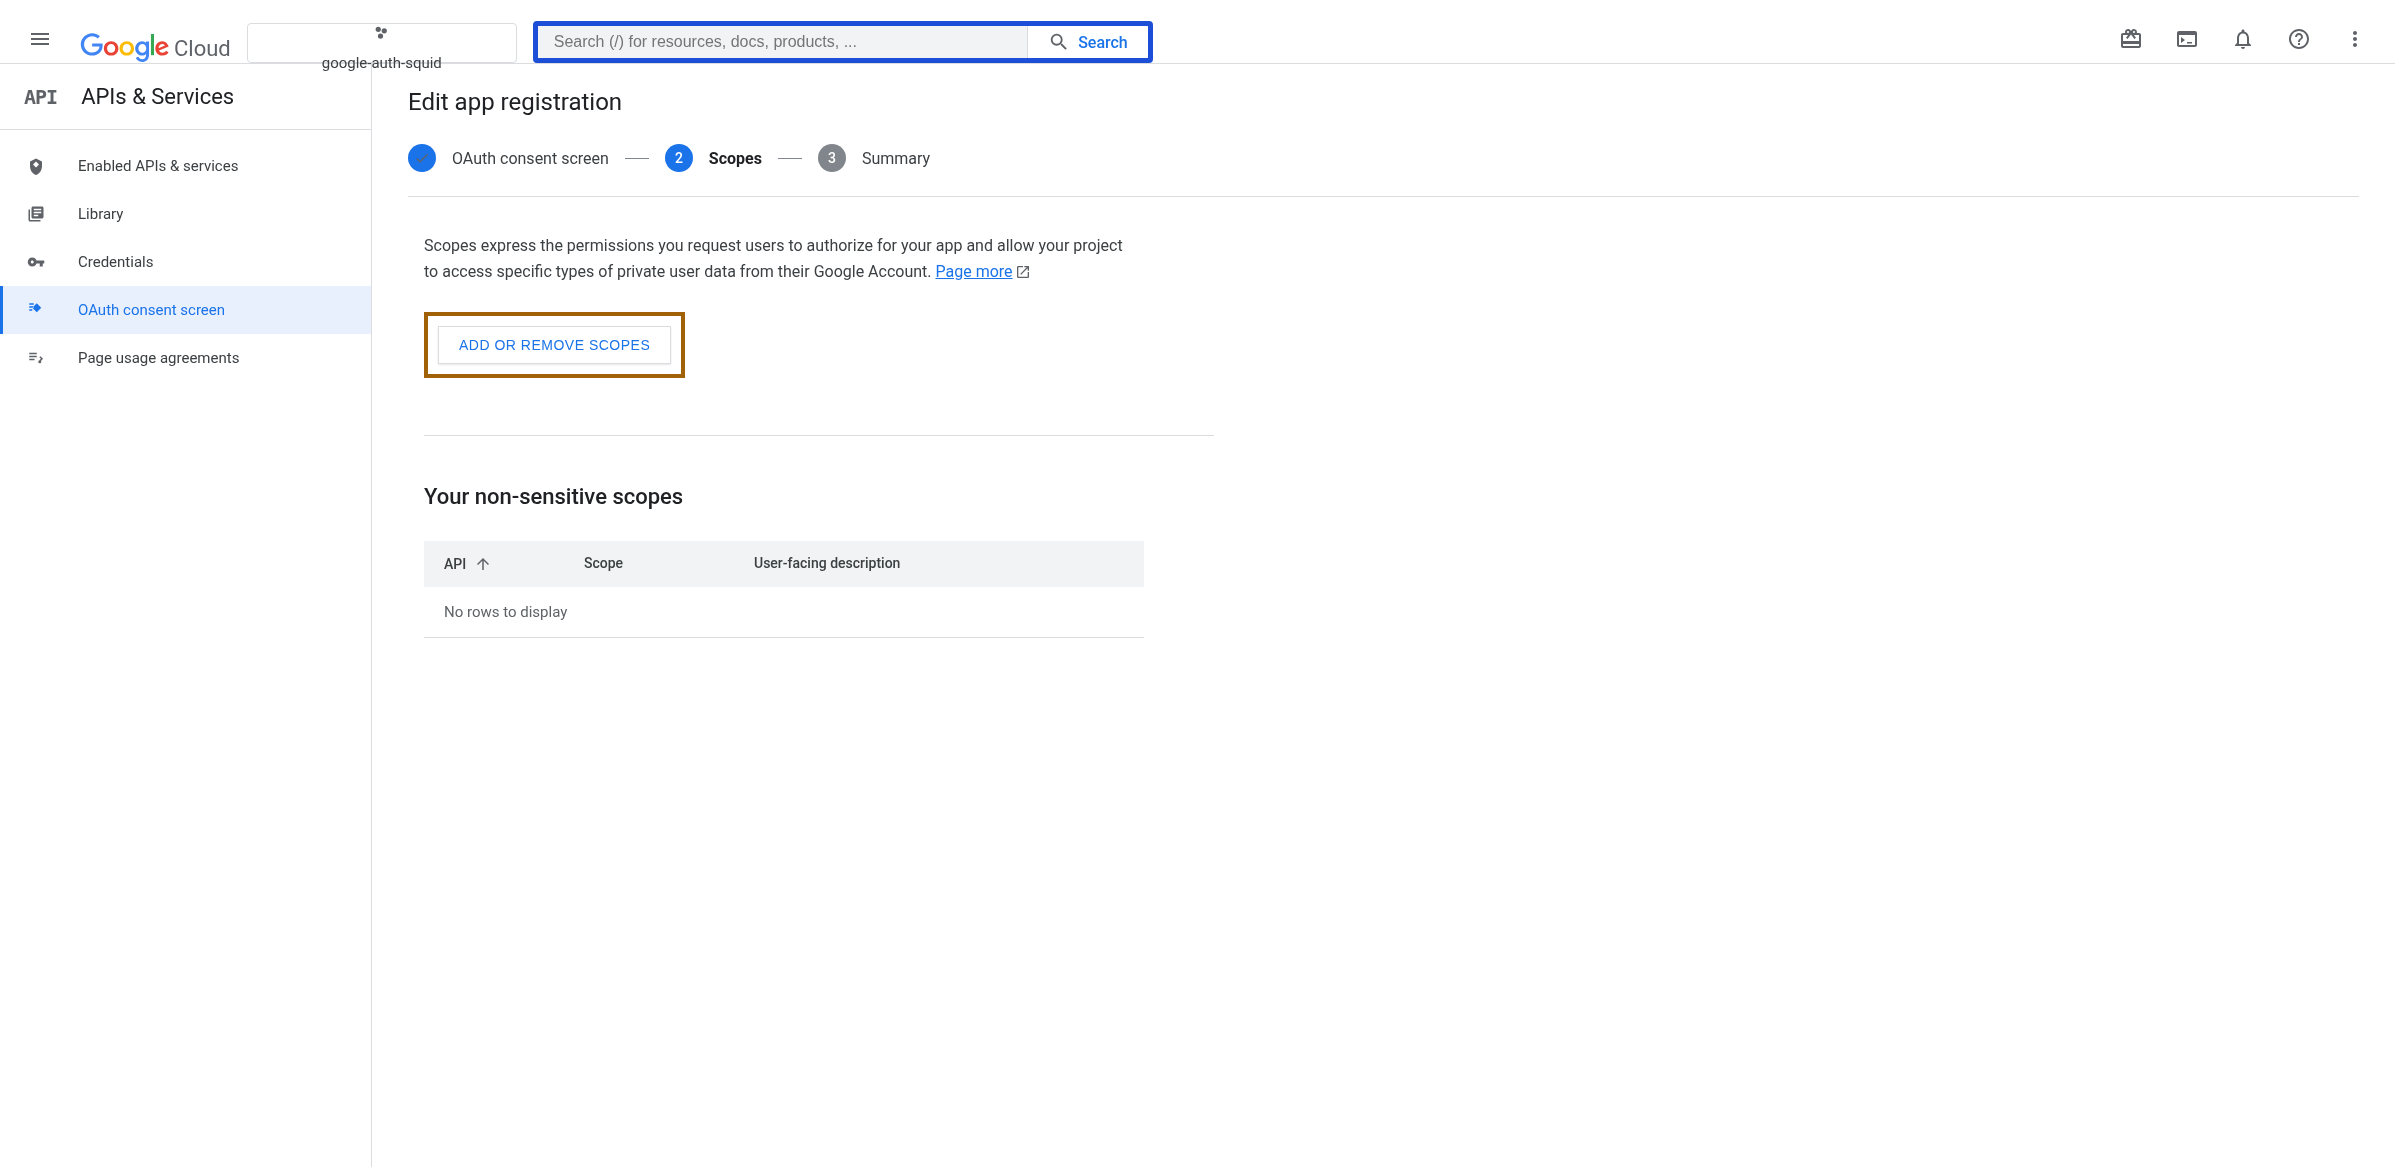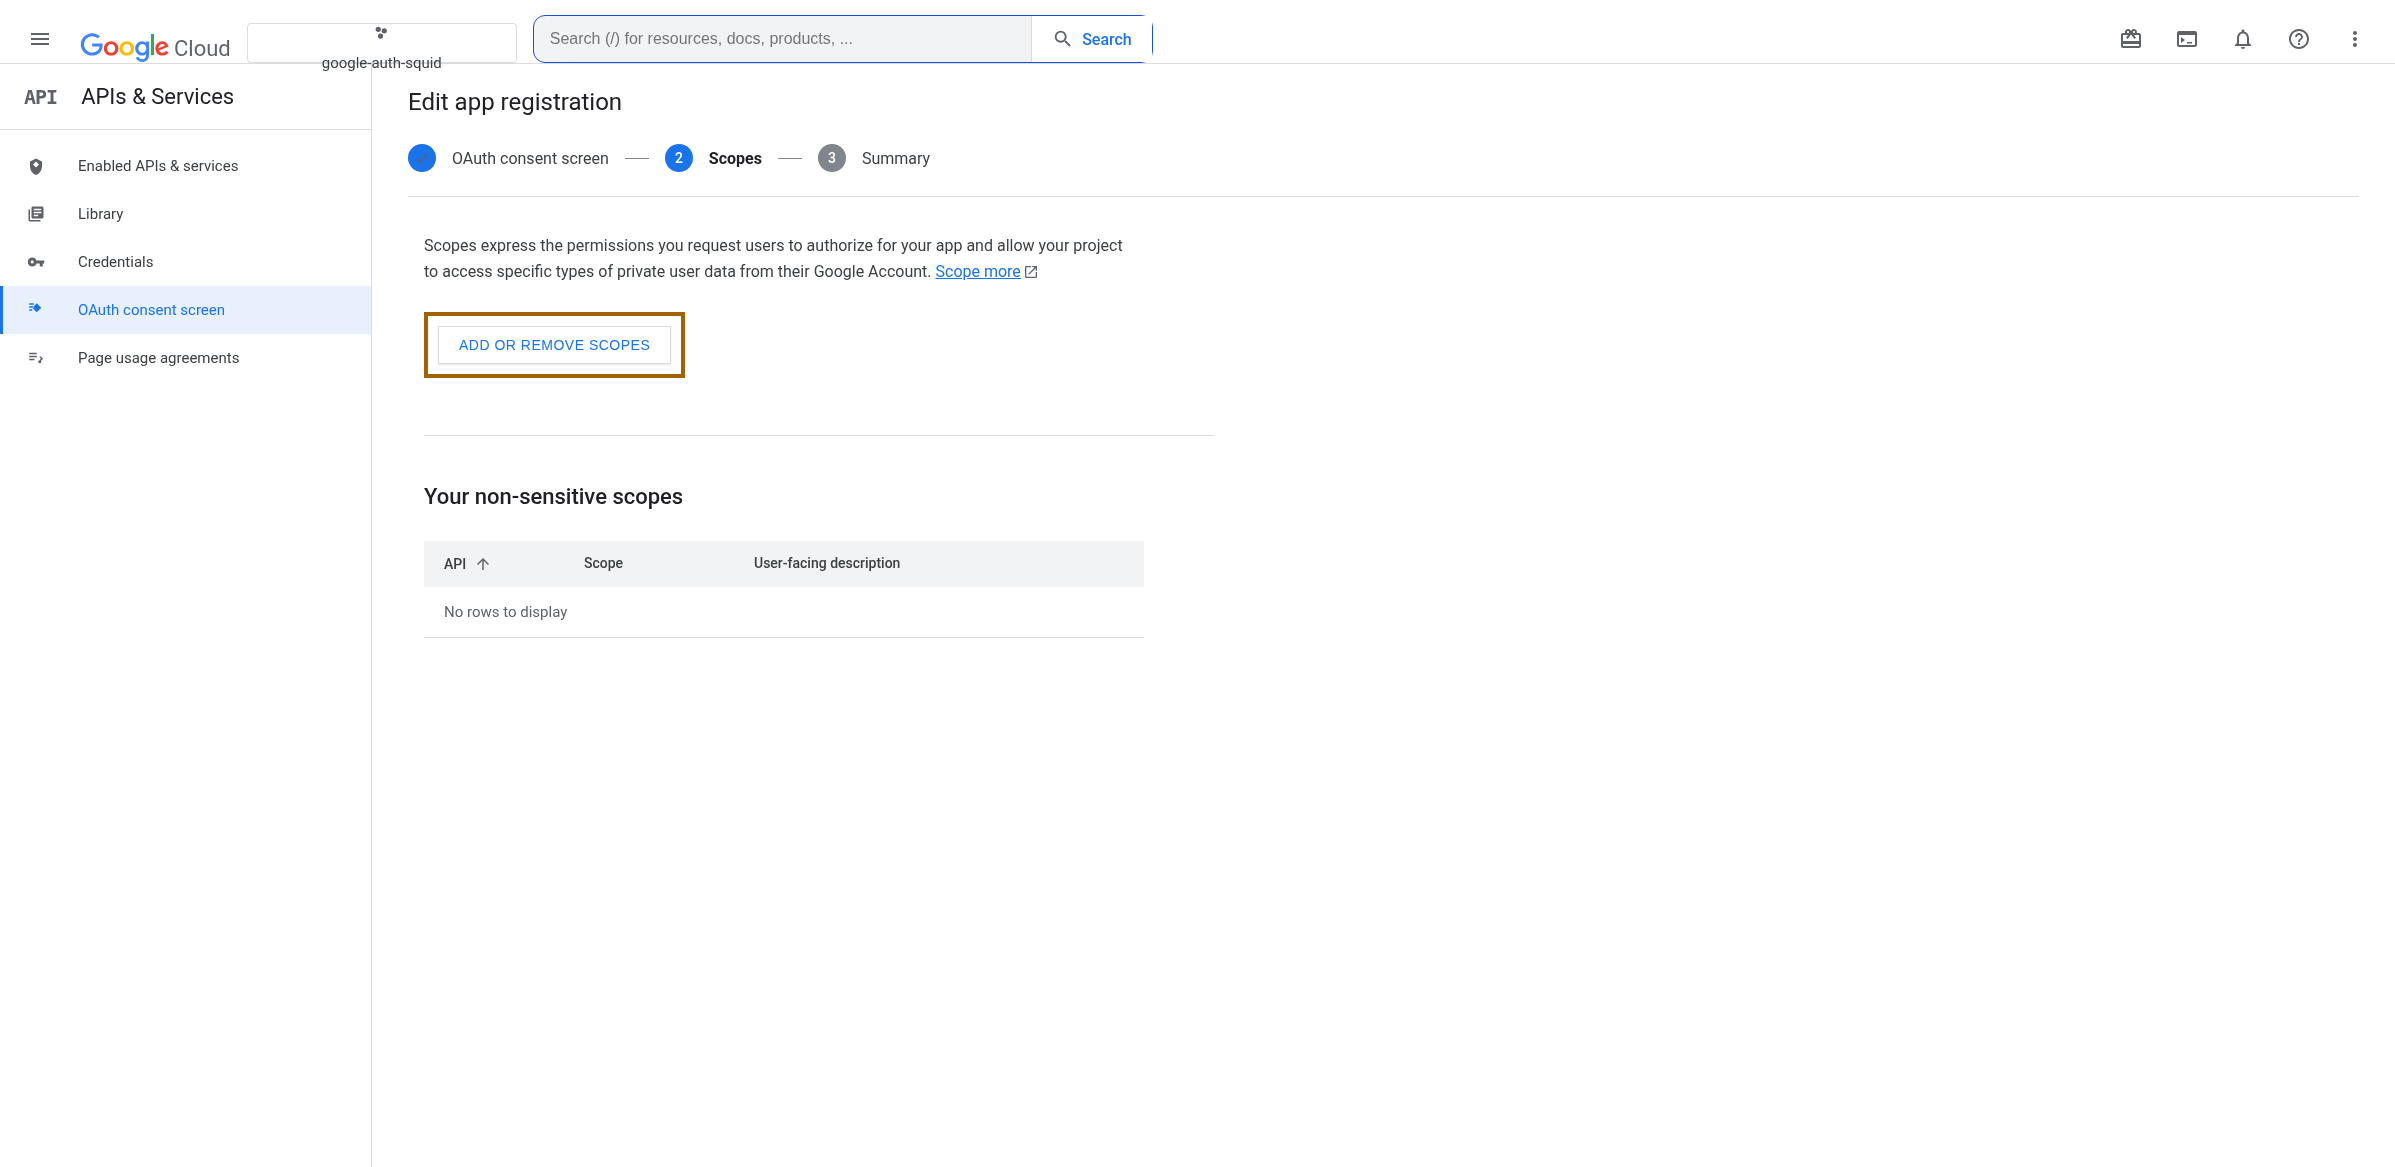--- a/index.html
+++ b/index.html
@@ -6,21 +6,21 @@
     body { font-family: 'Google Sans', Roboto, Arial, sans-serif; color: #202124; background: #fff; }
     
     
     .header { display: flex; align-items: flex-end; height: 64px; padding: 0 16px; border-bottom: 1px solid #dadce0; gap: 16px; }
     .hamburger { width: 48px; height: 48px; display: flex; align-items: center; justify-content: center; cursor: pointer; border-radius: 50%; }
     .logo { display: flex; align-items: center; font-size: 22px; }
     .logo-text { color: #5f6368; margin-left: 4px; font-weight: 400; }
     .project-picker { display: flex; align-items: center; border: 1px solid #dadce0; border-radius: 4px; height: 40px; padding: 0 12px; gap: 12px; cursor: pointer; min-width: 270px; flex-direction: column; }
     .project-picker-icon { display: flex; }
     .project-name { font-size: 15px; color: #3c4043; flex: 1; }
-    .search-box { display: flex; align-items: center; border: 1px solid #1d4ed8; border-radius: 12px; height: 48px; background: #f1f3f4; flex: 1; max-width: 620px; }
+    .search-box { display: flex; align-items: center; border: 5px solid #1d4ed8; border-radius: 4px; height: 42px; background: #f1f3f4; flex: 1; max-width: 620px; }
     .search-input { flex: 1; border: none; background: transparent; font-size: 16px; padding: 0 16px; color: #5f6368; outline: none; }
     .search-btn { display: flex; align-items: center; gap: 8px; padding: 0 20px; height: 100%; border-left: 1px solid #dadce0; color: #1a73e8; font-size: 16px; font-weight: 500; cursor: pointer; background: #fff; border-radius: 0 4px 4px 0; }
     .header-icons { display: flex; gap: 8px; margin-left: auto; }
     .header-icon-btn { width: 48px; height: 48px; display: flex; align-items: center; justify-content: center; cursor: pointer; border-radius: 50%; }
     
     
     .body-layout { display: flex; height: calc(100vh - 64px); }
     .sidebar { width: 372px; border-right: 1px solid #dadce0; }
     .sidebar-header { display: flex; align-items: center; padding: 20px 24px; border-bottom: 1px solid #dadce0; gap: 24px; }
     .api-badge { font-family: monospace; font-weight: 700; font-size: 20px; color: #5f6368; letter-spacing: -1px; }
@@ -212,21 +212,21 @@
       <div class="step">
         <div class="step-circle pending">3</div>
         <span class="step-label">Summary</span>
       </div>
     </div>
 
     <hr class="divider">
 
     <div class="content-block">
       <p class="description">
-        <span>Scopes express the permissions you request users to authorize for your app and allow your project to access specific types of private user data from their Google Account. </span><a class="learn-more"><span>Scope more</span><span class="external-icon">
+        <span>Scopes express the permissions you request users to authorize for your app and allow your project to access specific types of private user data from their Google Account. </span><a class="learn-more"><span>Page more</span><span class="external-icon">
               <svg width="16" height="16" viewBox="0 0 24 24" fill="#1a73e8">
                 <path d="M19 19H5V5h7V3H5a2 2 0 00-2 2v14a2 2 0 002 2h14c1.1 0 2-.9 2-2v-7h-2v7zM14 3v2h3.59l-9.83 9.83 1.41 1.41L19 6.41V10h2V3h-7z"></path>
               </svg>
             </span></a>
       </p>
 
       <div class="highlight-box">
         <button class="outlined-btn">ADD OR REMOVE SCOPES</button>
       </div>
 

